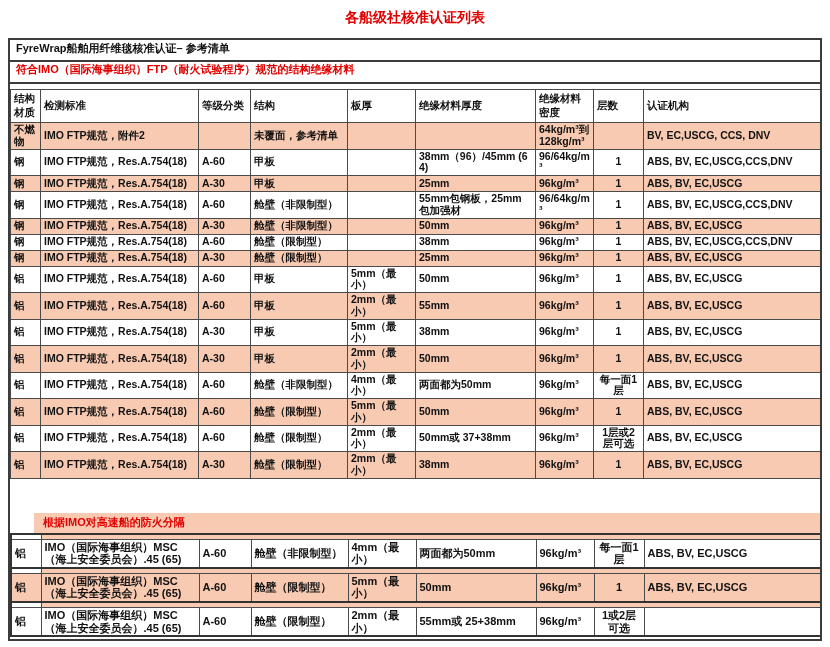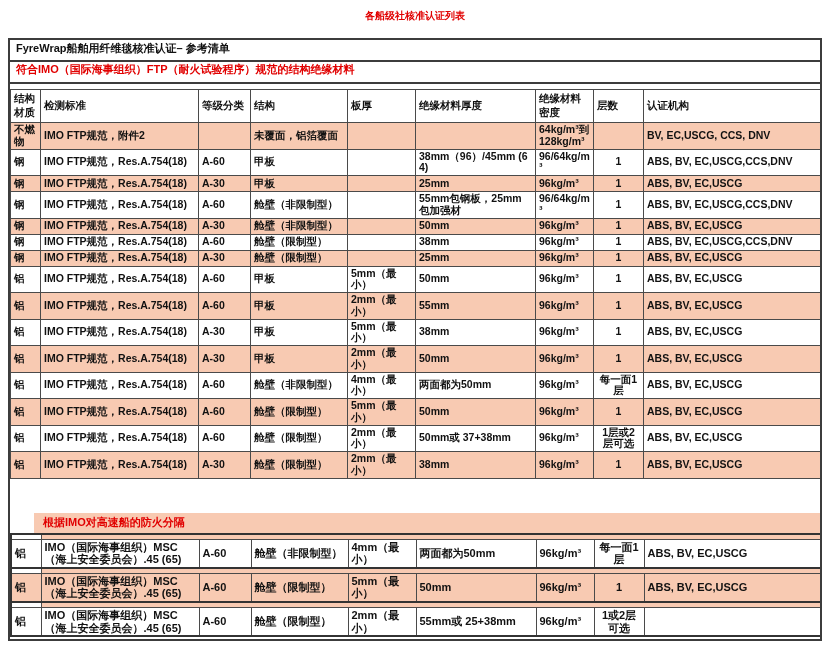--- a/index.html
+++ b/index.html
@@ -1,18 +1,18 @@
 <!DOCTYPE html>
 <html><head>
 <meta charset="utf-8">
 <style>
   html,body{margin:0;padding:0;background:#fff;}
   body{width:830px;height:647px;overflow:hidden;
        font-family:"Liberation Sans","DejaVu Sans",sans-serif;color:#111;}
-  .page-title{color:#e10000;font-size:10px;font-weight:bold;text-align:center;padding-top:9px;height:16px;}
+  .page-title{color:#e10000;font-size:14px;font-weight:bold;text-align:center;padding-top:9px;height:16px;}
   .frame{margin:13px 8px 0 8px;border:2px solid #3c3c3c;height:603px;box-sizing:border-box;overflow:hidden;background:#fff;}
   .product-line{font-weight:bold;font-size:11px;padding:1px 6px 4px 6px;border-bottom:2px solid #3c3c3c;}
   .compliance-line{color:#e10000;font-weight:bold;font-size:11px;padding:0 6px 5px 6px;border-bottom:2px solid #3c3c3c;}
   table{border-collapse:collapse;table-layout:fixed;width:100%;}
   th,td{border:1px solid #4a4a4a;font-weight:bold;vertical-align:middle;text-align:left;
         padding:1px 3px;overflow:hidden;word-break:break-all;}
   
   table.s1{margin-top:5px;font-size:10.5px;border-top:1.5px solid #3c3c3c;border-bottom:1.5px solid #3c3c3c;}
   .s1 th{font-size:10.5px;padding:2px 3px;background:#fff;}
   .s1 td{height:13px;line-height:1.12;font-size:10.5px;}
@@ -60,21 +60,21 @@
         <th>绝缘材料密度</th>
         <th>层数</th>
         <th>认证机构</th>
       </tr>
     </thead>
     <tbody id="s1-body">
         <tr class="pink">
           <td class="c0">不燃物</td>
           <td class="c1">IMO FTP规范，附件2</td>
           <td class="c2"></td>
-          <td class="c3">未覆面，铝箔覆面</td>
+          <td class="c3">未覆面，参考清单</td>
           <td class="c4"></td>
           <td class="c5"></td>
           <td class="c6">64kg/m³到 128kg/m³</td>
           <td class="c7"></td>
           <td class="c8">BV, EC,USCG, CCS, DNV</td>
         </tr>
         <tr class="white">
           <td class="c0">钢</td>
           <td class="c1">IMO FTP规范，Res.A.754(18)</td>
           <td class="c2">A-60</td>

